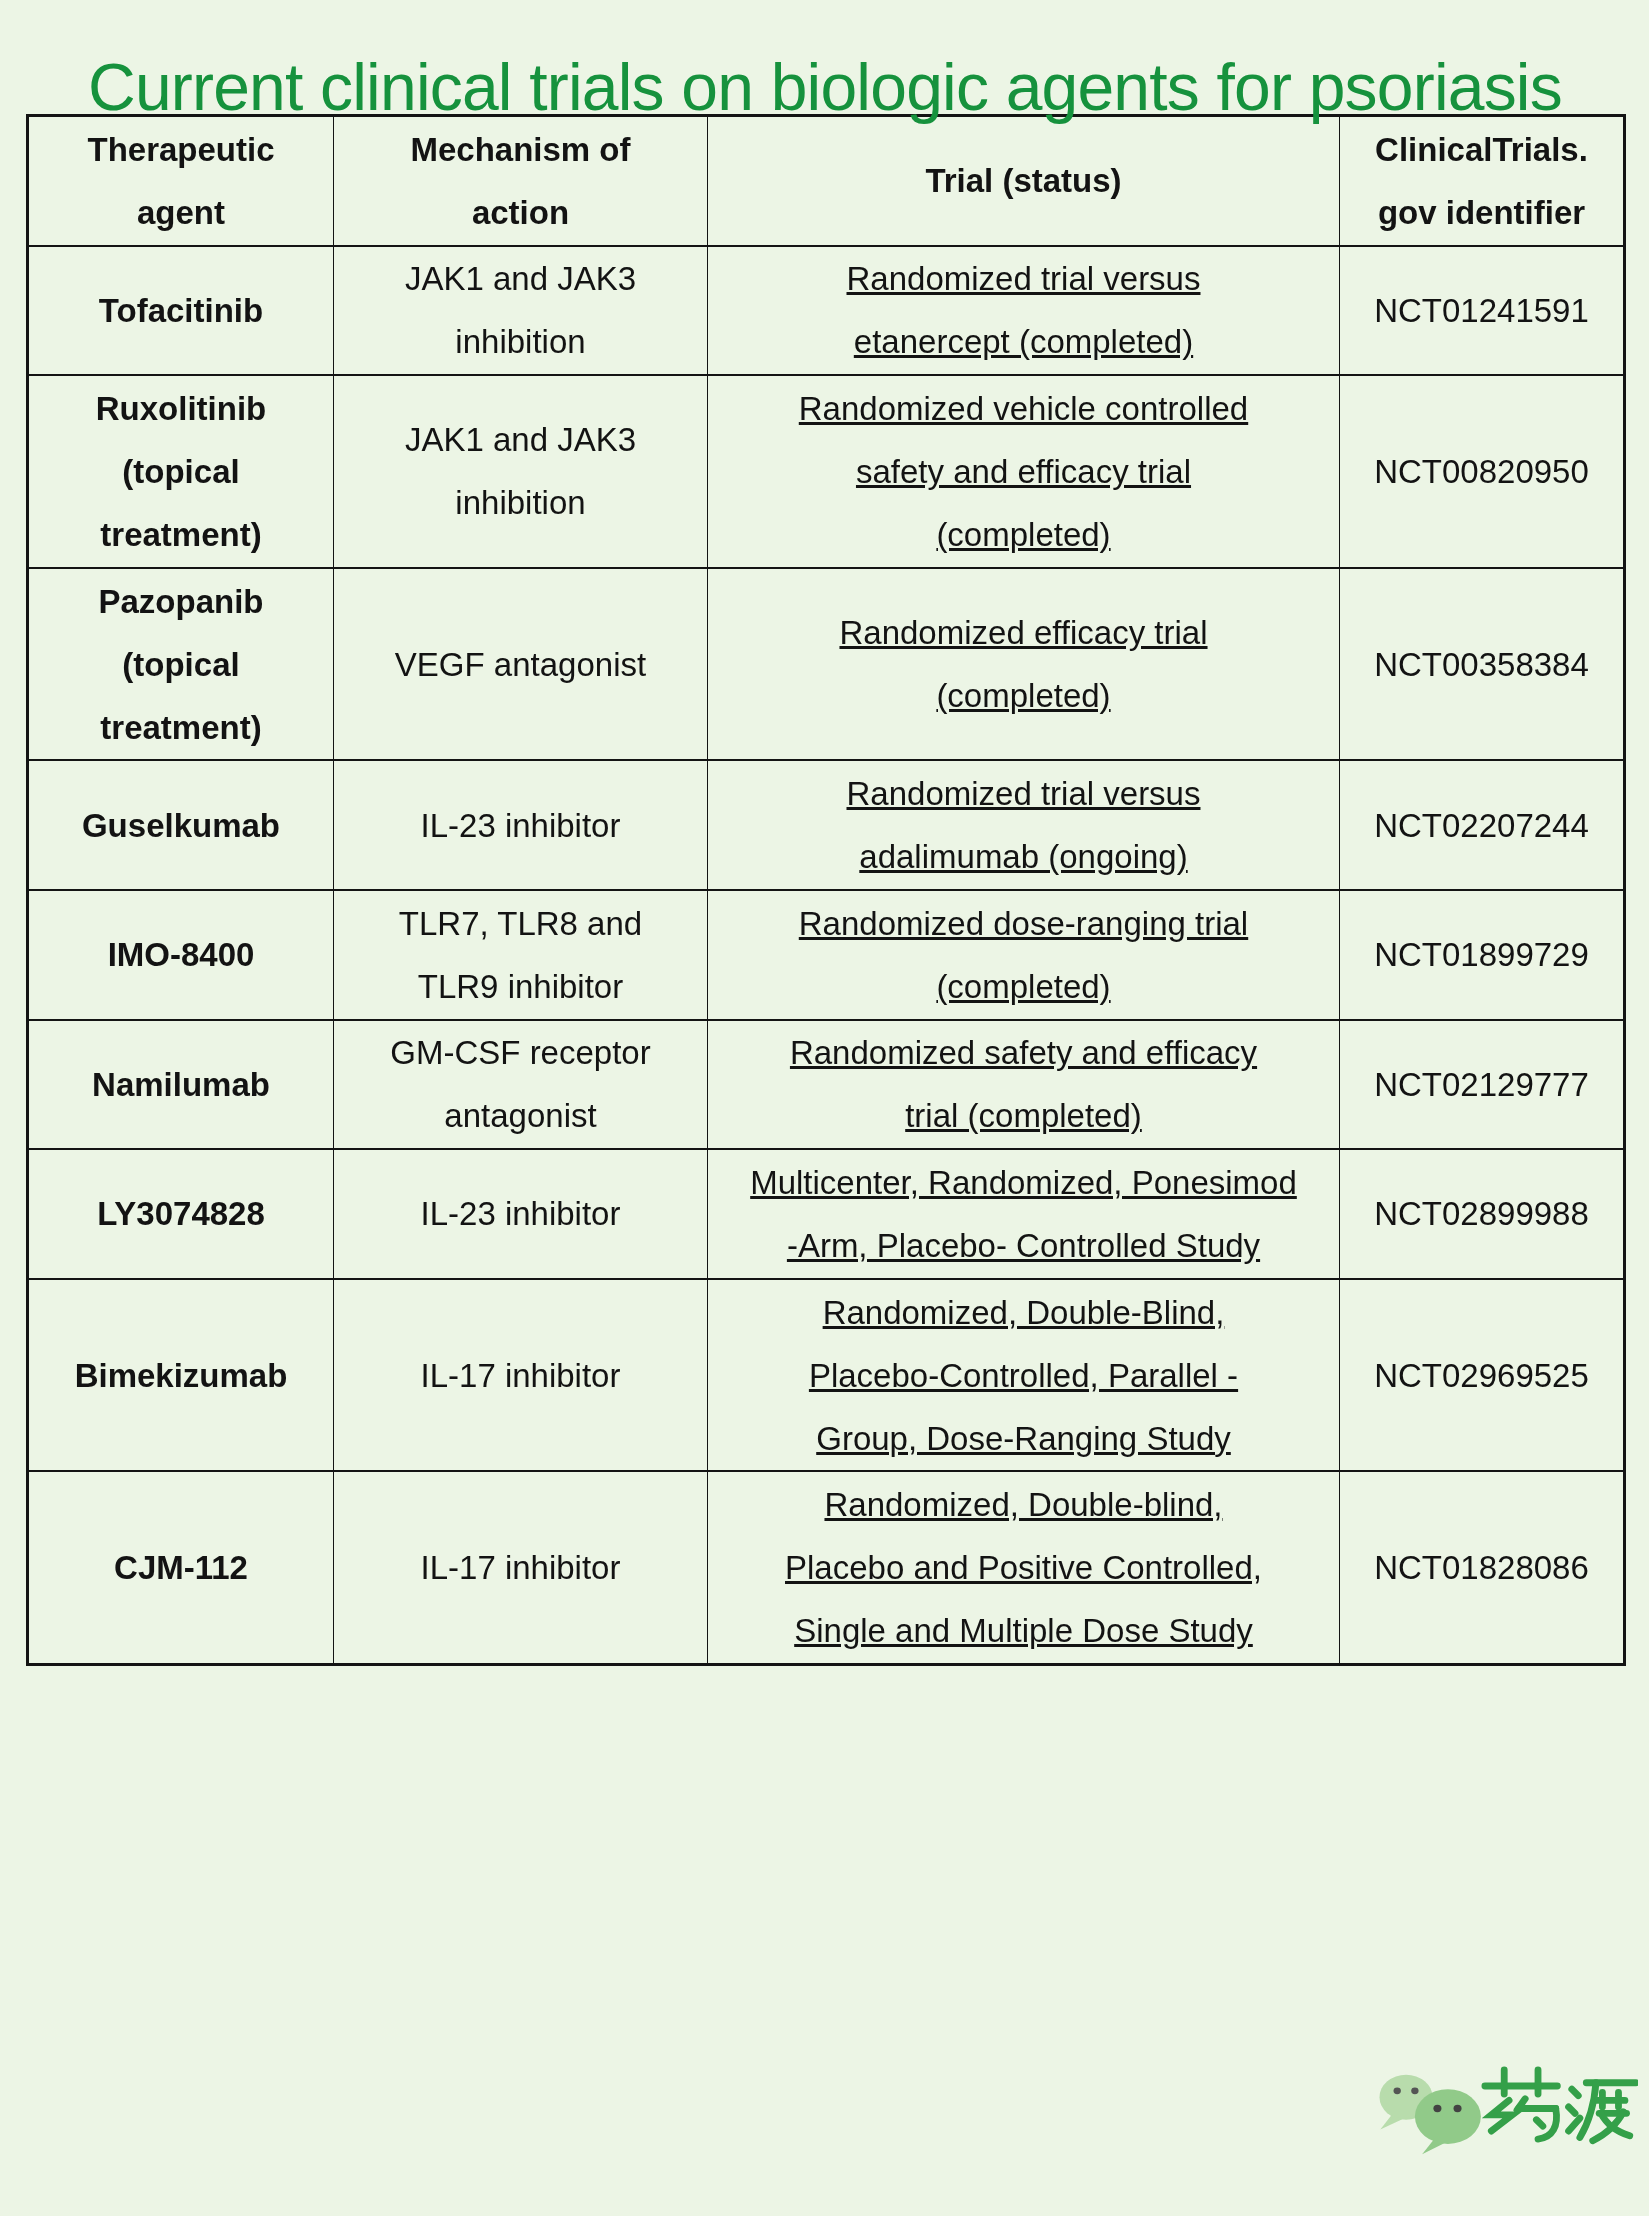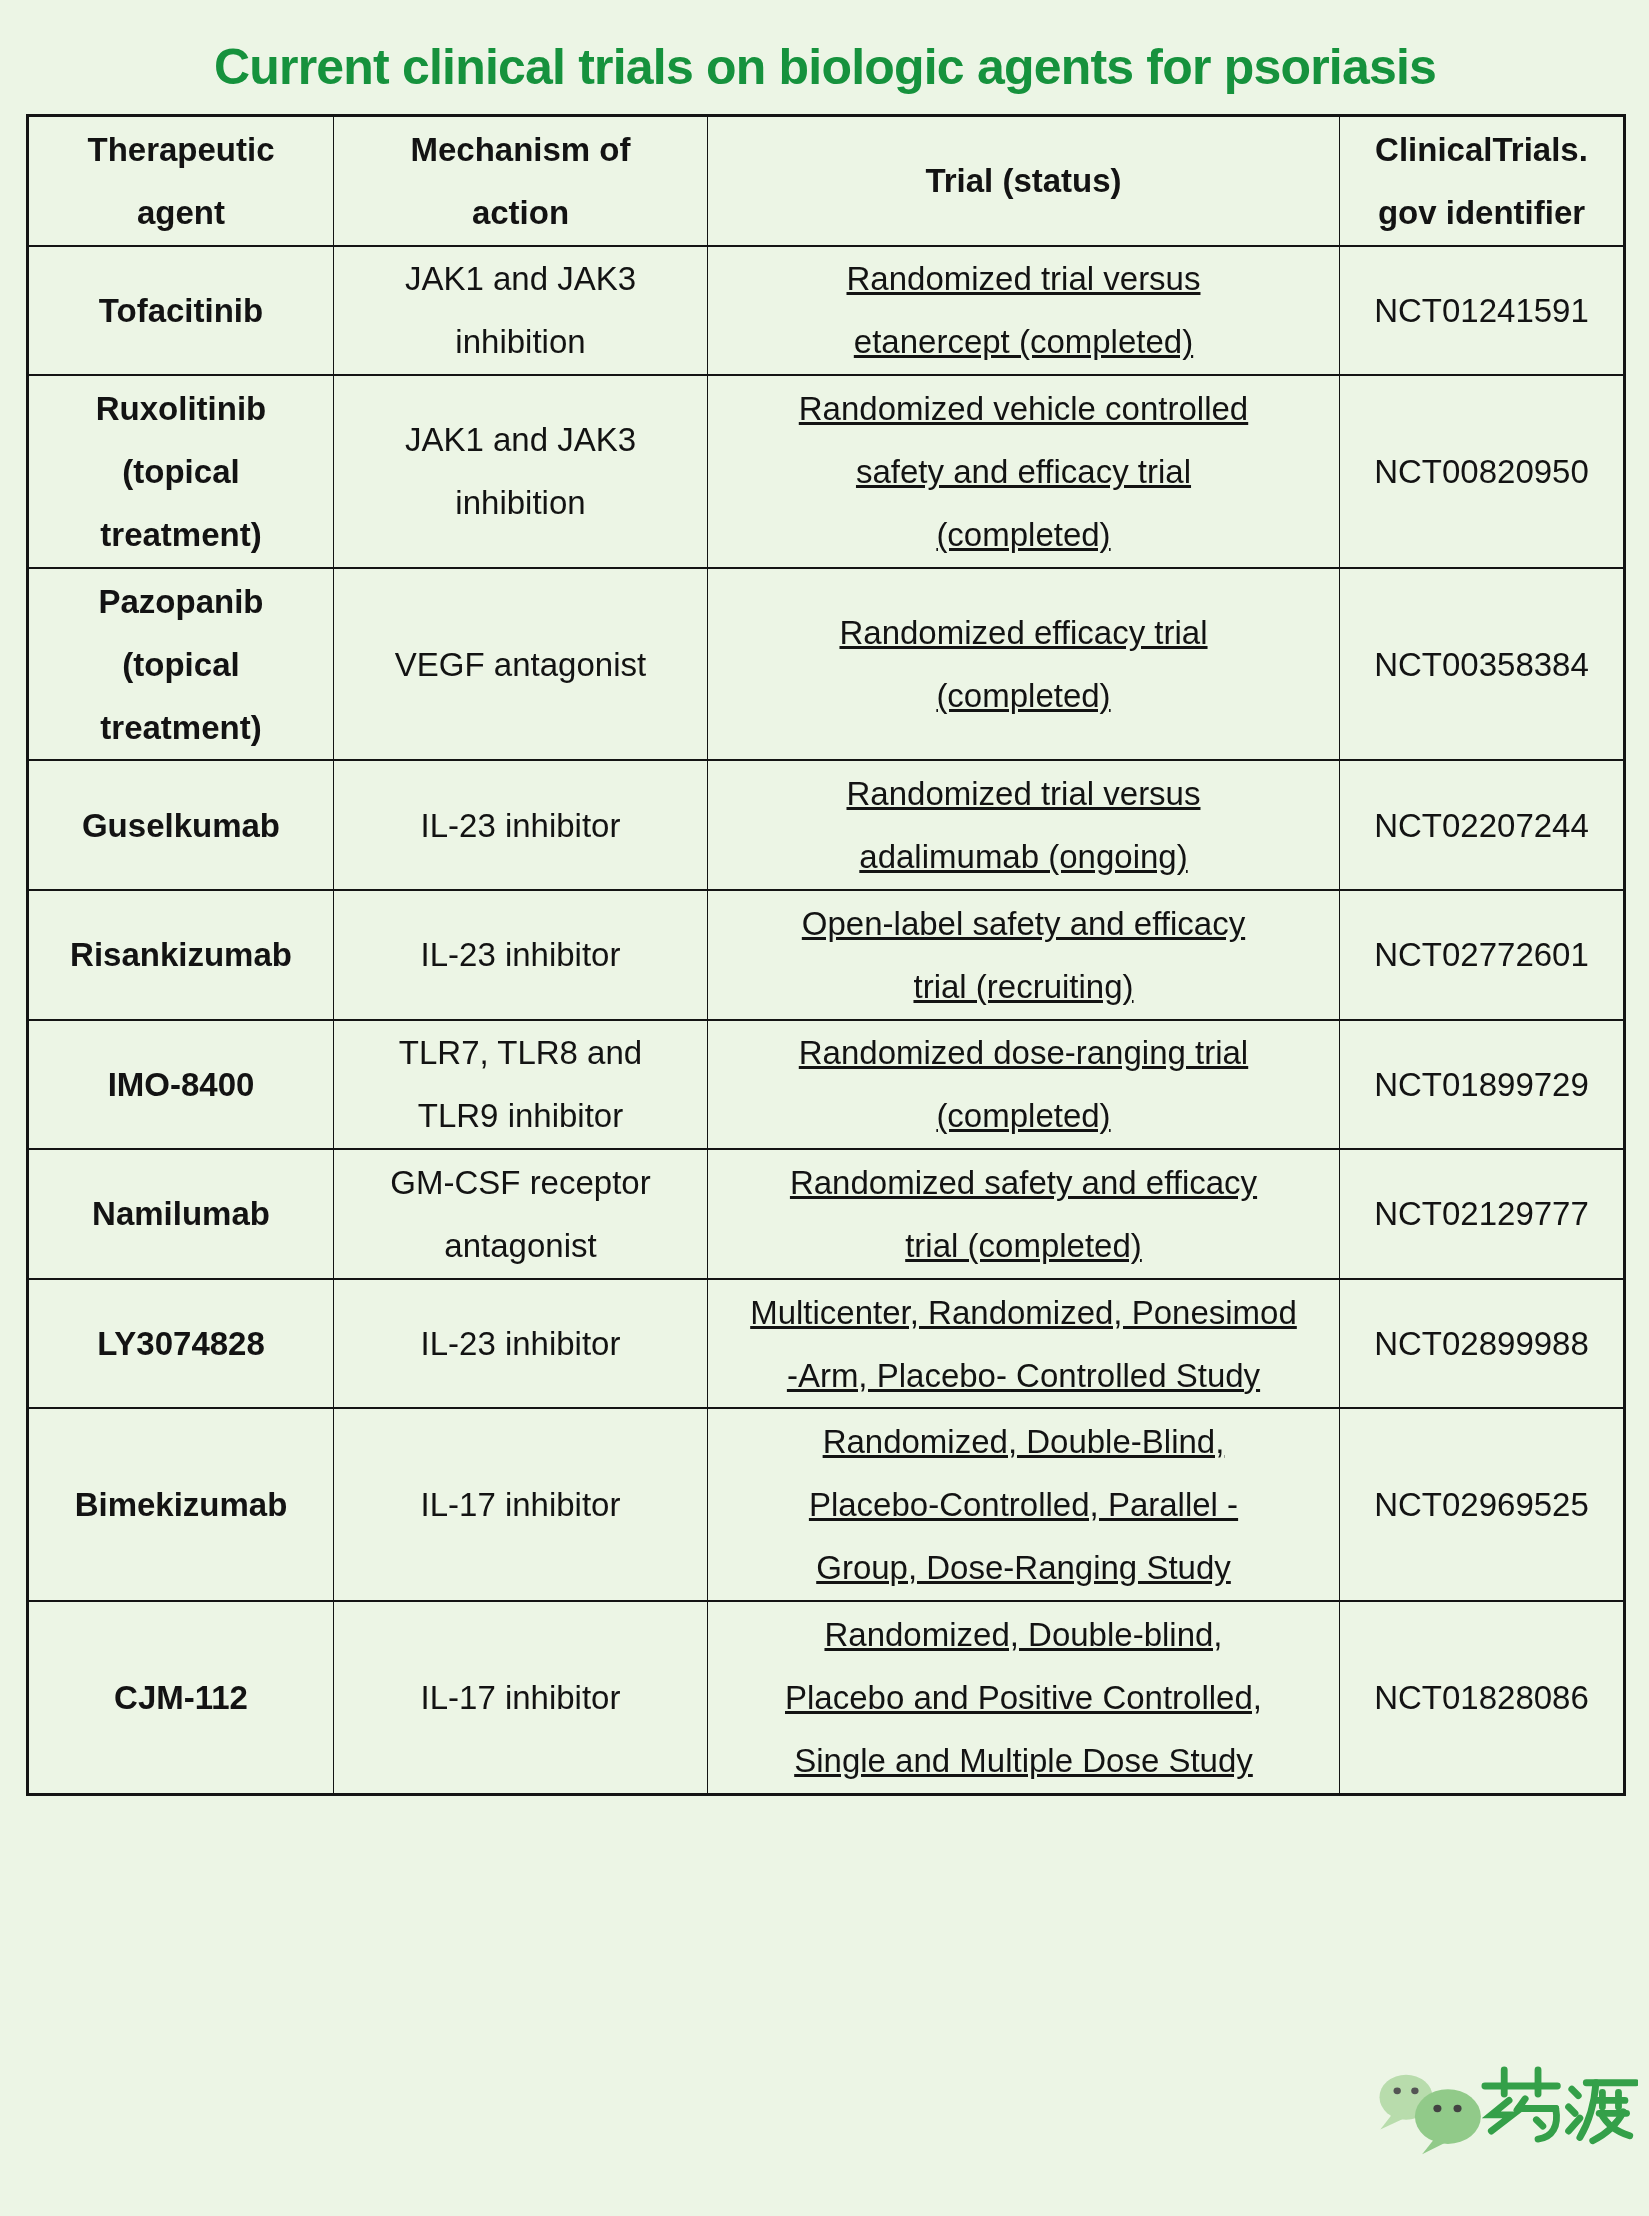--- a/index.html
+++ b/index.html
@@ -11,22 +11,22 @@
     font-family: "Liberation Sans", sans-serif;
     color: #131313;
     overflow: hidden;
   }
   .page-title {
     position: absolute;
     top: 4.8px;
     left: 0;
     width: 100%;
     text-align: center;
-    font-size: 50px;
-    font-weight: bold;
+    font-size: 66px;
+    font-weight: normal;
     letter-spacing: -0.8px;
     color: #16923d;
     white-space: nowrap;
     z-index: 3;
   }
   table.trials {
     position: absolute;
     left: 26px;
     top: 114px;
     width: 1597px;
@@ -122,27 +122,20 @@
 
   <tr>
     <td class="agent">Guselkumab</td>
     <td class="mech">IL-23 inhibitor</td>
     <td class="trial">Randomized trial versus
 adalimumab (ongoing)</td>
     <td class="nct">NCT02207244</td>
   </tr>
 
 
-  <tr>
-    <td class="agent">Risankizumab</td>
-    <td class="mech">IL-23 inhibitor</td>
-    <td class="trial">Open-label safety and efficacy
-trial (recruiting)</td>
-    <td class="nct">NCT02772601</td>
-  </tr>
 
   <tr>
     <td class="agent">IMO-8400</td>
     <td class="mech">TLR7, TLR8 and
 TLR9 inhibitor</td>
     <td class="trial">Randomized dose-ranging trial
 (completed)</td>
     <td class="nct">NCT01899729</td>
   </tr>
 

